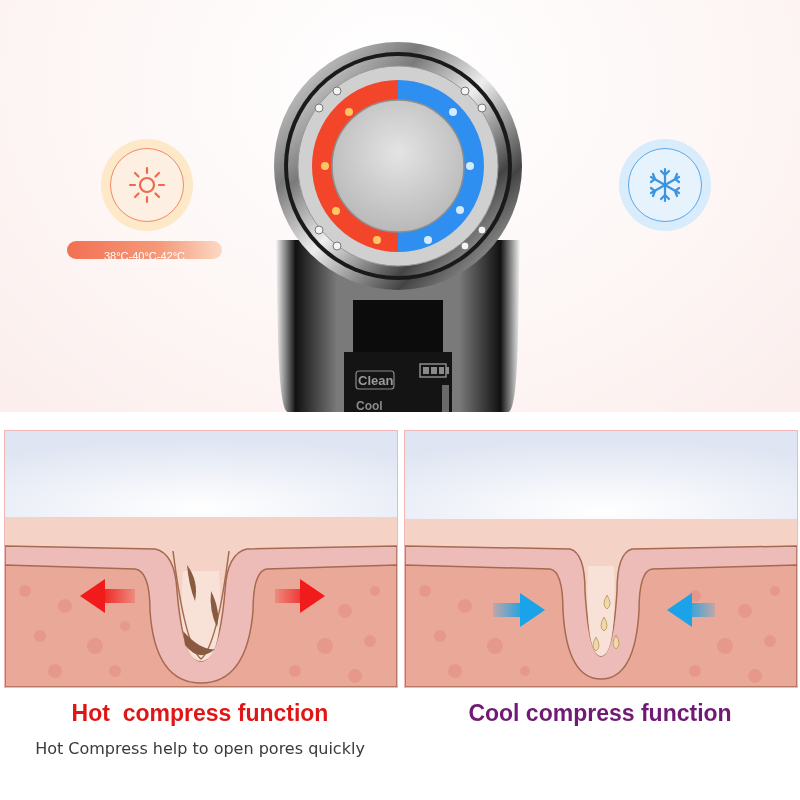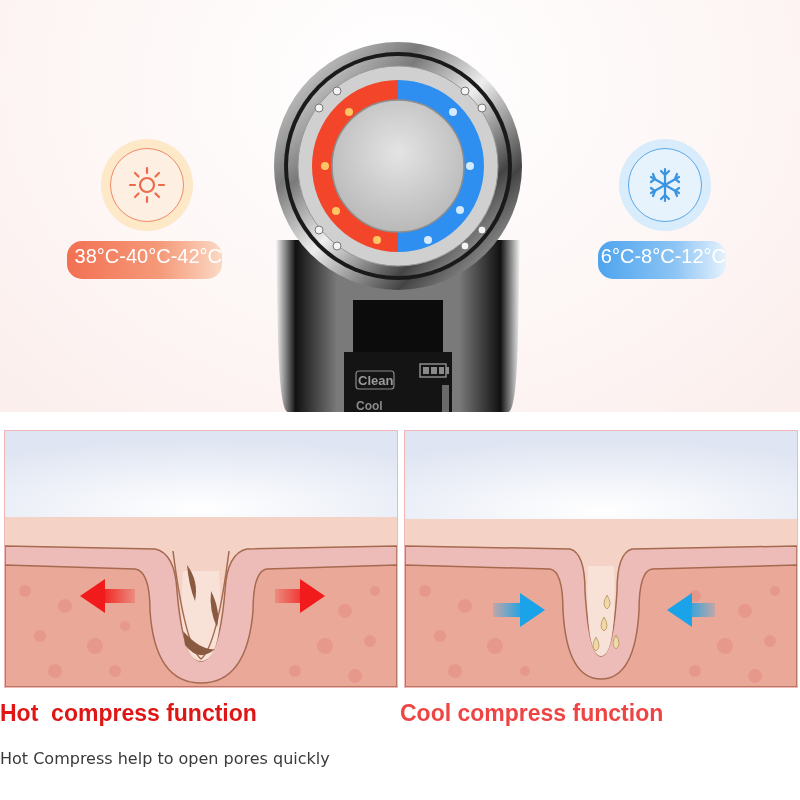--- a/index.html
+++ b/index.html
@@ -4,37 +4,37 @@
 <style>
   html, body { margin:0; padding:0; }
   body { width:800px; height:800px; position:relative; overflow:hidden; background:#ffffff; font-family:"DejaVu Sans", sans-serif; }
   .top { position:absolute; left:0; top:0; width:800px; height:412px;
          background: radial-gradient(ellipse at 50% 20%, #ffffff 0%, #fdf6f5 60%, #fbeeec 100%); }
   .badge-circle { position:absolute; border-radius:50%; display:flex; align-items:center; justify-content:center; }
   .hot-circle { left:101px; top:139px; width:92px; height:92px; background:#fde8c8; }
   .hot-circle .inner { width:72px; height:72px; border-radius:50%; border:1.5px solid #ef8a6a; background:#fdf0e2; display:flex; align-items:center; justify-content:center; }
   .cold-circle { left:619px; top:139px; width:92px; height:92px; background:#d9ecfb; }
   .cold-circle .inner { width:72px; height:72px; border-radius:50%; border:1.5px solid #5aa8e8; background:#e6f2fc; display:flex; align-items:center; justify-content:center; }
-  .temp-pill { position:absolute; height:38px; border-radius:15px; color:#fff; font-size:20px; line-height:30px; text-align:right; font-family:"Liberation Sans", sans-serif; }
+  .temp-pill { position:absolute; height:18px; border-radius:15px; color:#fff; font-size:11px; line-height:30px; text-align:center; font-family:"Liberation Sans", sans-serif; }
   .hot-pill { left:67px; top:241px; width:155px; background:linear-gradient(90deg,#f27052 0%,#f59a7a 60%,#fbd9c4 100%); }
   .cold-pill { left:598px; top:241px; width:128px; background:linear-gradient(90deg,#4ea4ee 0%,#8cc4f4 60%,#e6f2fc 100%); }
 
   .device { position:absolute; left:248px; top:40px; width:300px; height:372px; }
   .panel { position:absolute; top:430px; width:392px; height:256px; border:1px solid #f2b6b6; overflow:hidden; }
   .panel.left { left:4px; }
   .panel.right { left:404px; }
   .panel svg { display:block; }
 
-  .caption { position:absolute; width:400px; }
+  .caption { position:absolute; width:400px; text-align:center; }
   .caption .title { font-family:"Liberation Sans", sans-serif; font-weight:bold; font-size:23px; line-height:26px; }
-  .caption .desc { font-family:"DejaVu Sans", sans-serif; font-size:16px; line-height:17px; color:#3a3a3a; margin-top:24px; }
+  .caption .desc { font-family:"DejaVu Sans", sans-serif; font-size:16px; line-height:17px; color:#3a3a3a; margin-top:14px; }
   .cap-left { left:0; top:700px; }
   .cap-right { left:400px; top:700px; }
   .cap-left .title { color:#e01616; }
-  .cap-right .title { color:#ef4444; }
+  .cap-right .title { color:#701a75; }
 </style>
 </head>
 <body>
 
 <div class="top">
 
   <div class="badge-circle hot-circle">
     <div class="inner">
       <svg width="40" height="40" viewBox="0 0 40 40">
         <circle cx="20" cy="20" r="7" fill="none" stroke="#ef6a4a" stroke-width="2.2"></circle>
@@ -63,21 +63,20 @@
           <polyline points="15,5 19,9 23,5"></polyline>
             <polyline points="15,33 19,29 23,33"></polyline>
           <polyline points="5,16 9,13 7,8"></polyline>
             <polyline points="33,22 29,25 31,30"></polyline>
           <polyline points="5,22 9,25 7,30"></polyline>
             <polyline points="33,16 29,13 31,8"></polyline>
         </g>
       </svg>
     </div>
   </div>
-  <div class="temp-pill cold-pill">6°C-8°C-12°C</div>
 
   <div class="device">
     <svg width="300" height="372" viewBox="0 0 300 372">
       <defs>
         <linearGradient id="chrome" x1="0" y1="0" x2="1" y2="1">
           <stop offset="0" stop-color="#f4f4f4"></stop>
             <stop offset="0.3" stop-color="#7a7a7a"></stop>
           <stop offset="0.5" stop-color="#eeeeee"></stop>
             <stop offset="0.75" stop-color="#444"></stop>
           <stop offset="1" stop-color="#d8d8d8"></stop>

